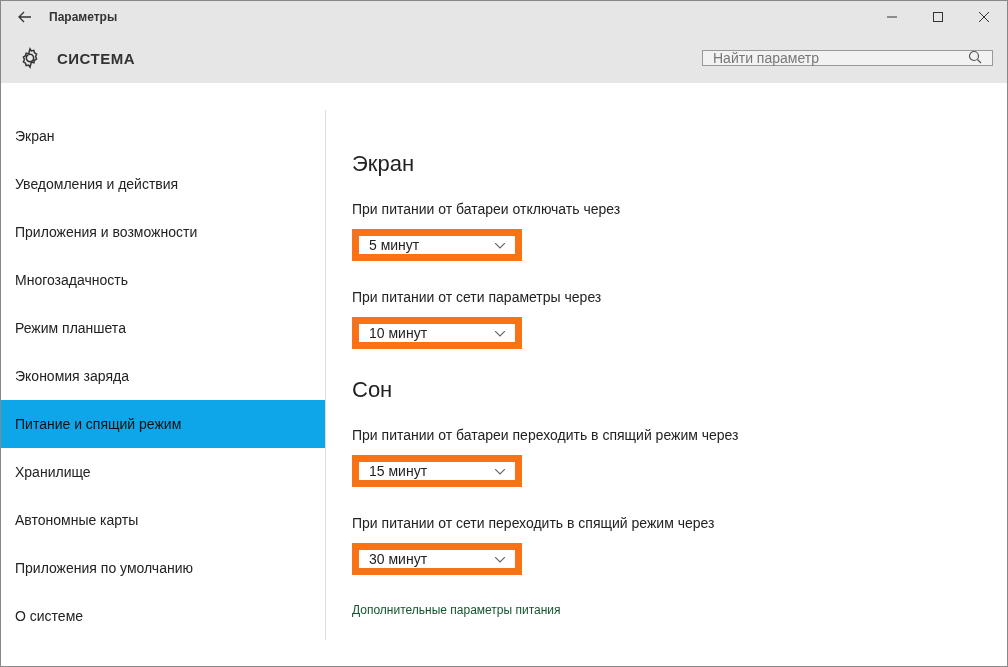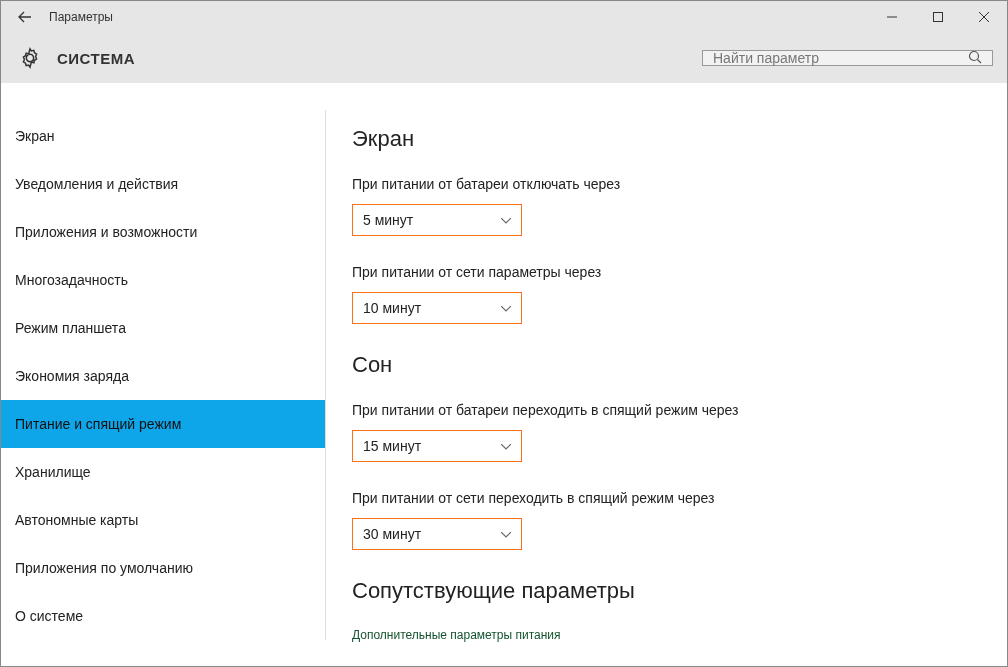--- a/index.html
+++ b/index.html
@@ -5,20 +5,21 @@
     * { margin: 0; padding: 0; box-sizing: border-box; font-family: "Segoe UI", Tahoma, sans-serif; }
     body { width: 1008px; height: 667px; background: #fff; overflow: hidden; border: 1px solid #888; }
 
     
     .titlebar {
       height: 32px;
       background: #e6e6e6;
       display: flex;
       align-items: center;
       padding-left: 8px;
+      font-weight: bold;
     }
     .back-btn {
       width: 32px; height: 32px;
       display: flex; align-items: center; justify-content: center;
       font-size: 14px;
       color: #333;
     }
     .titlebar-title {
       font-size: 12px;
       color: #333;
@@ -109,21 +110,21 @@
     }
     .section-title.mt { margin-top: 22px; }
     .setting-label {
       font-size: 14px;
       color: #222;
       margin-bottom: 12px;
     }
     .dropdown {
       width: 170px;
       height: 32px;
-      border: 1px solid #f97316;
+      border: 7px solid #f97316;
       display: flex;
       align-items: center;
       padding: 0 10px;
       font-size: 14px;
       color: #222;
       background: #fff;
       margin-bottom: 28px;
       justify-content: space-between;
       gap: 20px;
     }
@@ -251,16 +252,15 @@
     </div>
 
     <div class="setting-label">При питании от сети переходить в спящий режим через</div>
     <div class="dropdown">
       <span>30 минут</span>
       <span class="chevron"><svg width="10" height="6" viewBox="0 0 10 6">
             <path d="M0 0 L5 5 L10 0" stroke="#666" stroke-width="1.2" fill="none"></path>
           </svg></span>
     </div>
 
-    <h2 class="section-title mt">Сопутствующие параметры</h2>
     <div class="link-text">Дополнительные параметры питания</div>
   </div>
 </div>
 
 </body></html>

